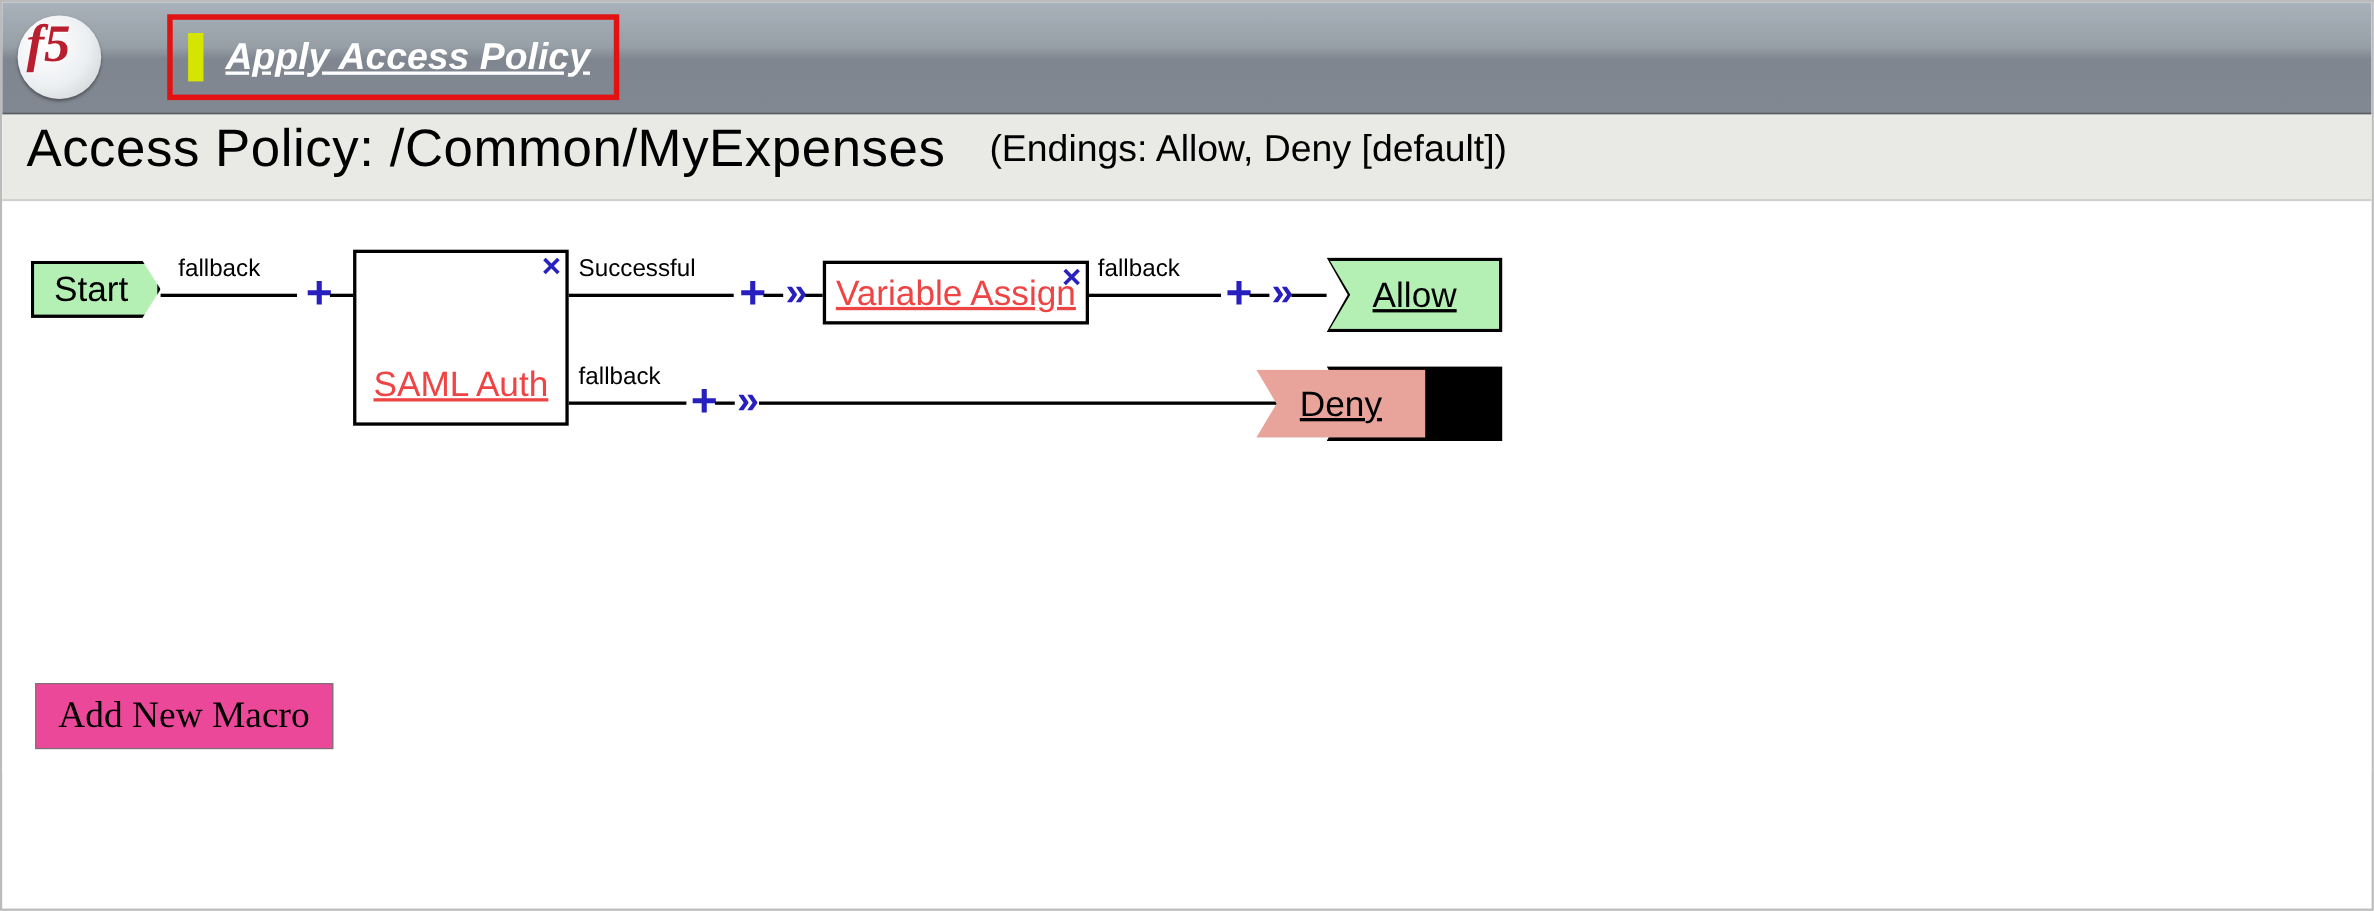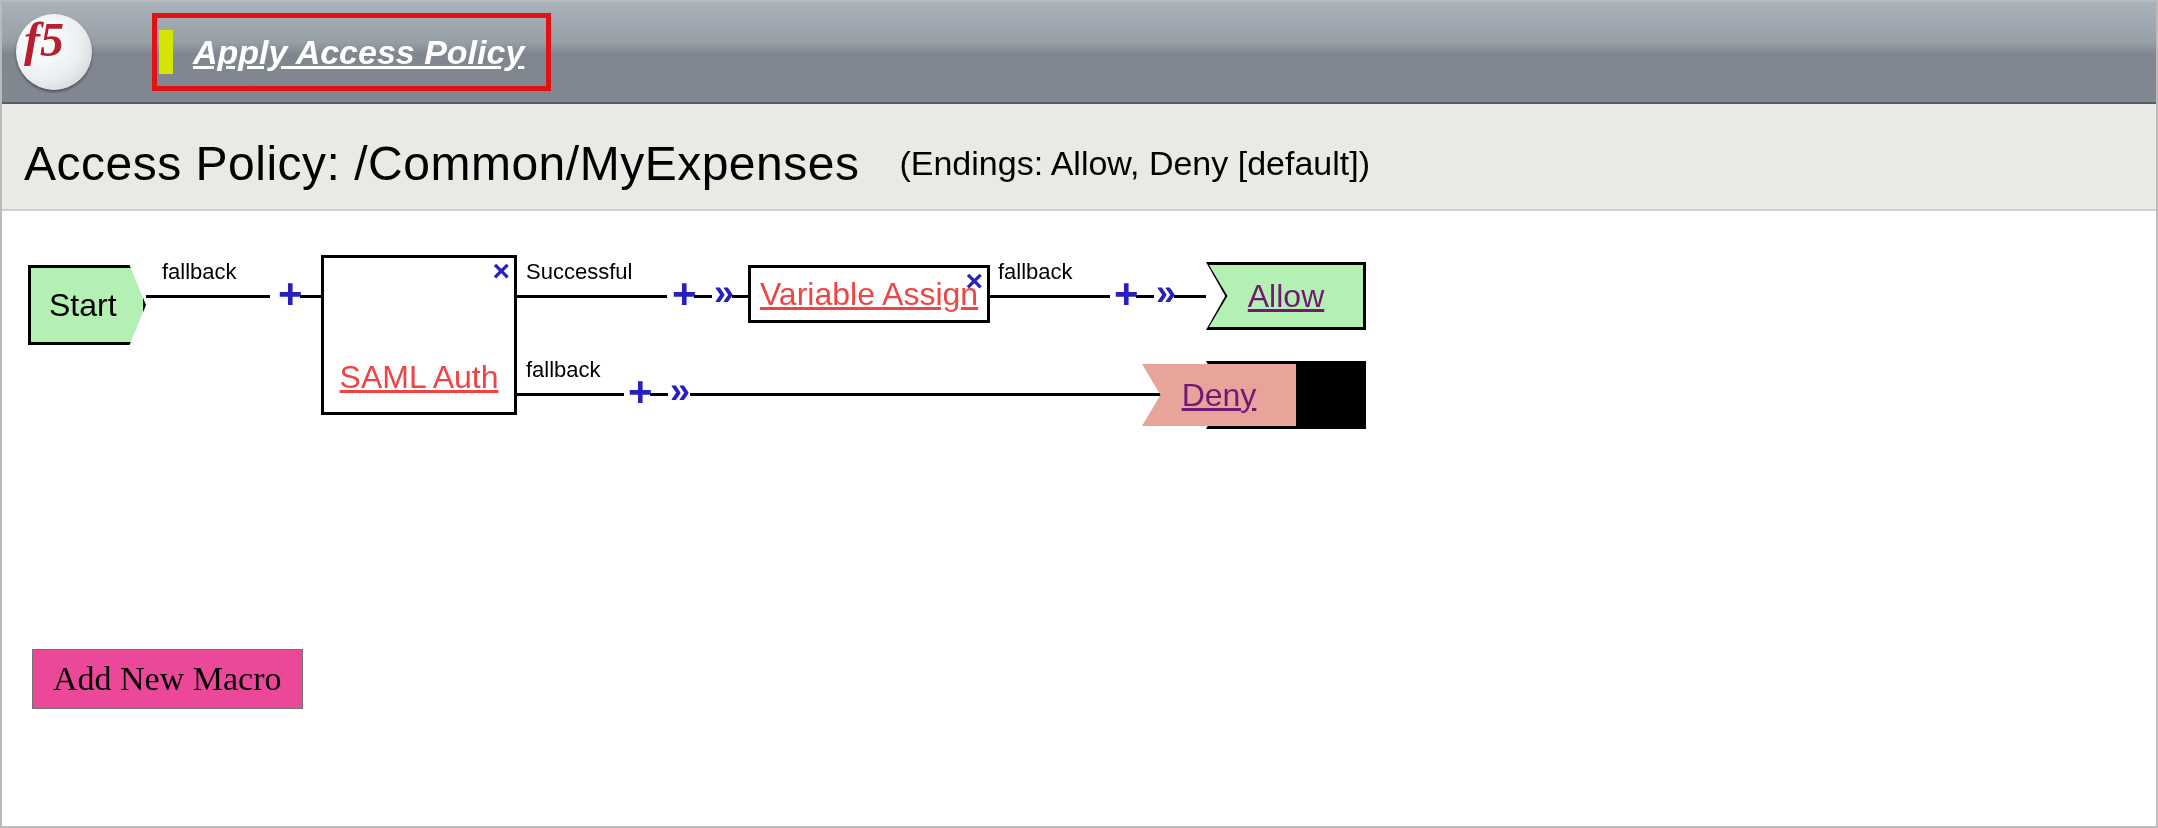--- a/index.html
+++ b/index.html
@@ -18,67 +18,67 @@
     width:76px;height:76px;border-radius:50%;
     background:radial-gradient(circle at 35% 35%,#fff 0%,#eceff2 55%,#d6dadd 80%);
     position:relative;margin-right:60px;box-shadow:0 2px 3px rgba(0,0,0,.4);
   }
   .f5-logo::after{
     content:"f5";position:absolute;left:8px;top:2px;font:italic 700 48px/1 Georgia,serif;
     color:#b91e2e;text-shadow:1px 1px 0 #fff;
   }
   .apply-wrap{
     display:flex;align-items:center;height:68px;
-    border:5px solid #e31212;padding:0 22px 0 2px;
+    border:5px solid #e31212;padding:0 22px 0 14px;
   }
   .yellow-flag{width:14px;height:44px;background:#d5e400;margin-right:20px;}
   .apply-link{font:italic 700 34px "Segoe UI",sans-serif;color:#fff;text-decoration:underline;}
 
   
   .subhead{
     background:#e9e9e6;border-bottom:2px solid #cfcfcb;
-    padding:32px 22px 18px;display:flex;align-items:center;gap:40px;
+    padding:4px 22px 18px;display:flex;align-items:center;gap:40px;
   }
   .policy-title{font-size:48px;letter-spacing:.5px;}
   .edit-btn{
     font-size:34px;background:#e9e9e6;border:2px solid #888;padding:8px 20px;cursor:pointer;
   }
   .endings-text{font-size:34px;}
 
   
   .canvas{position:relative;height:520px;background:#fff;}
   .node{
     position:absolute;background:#fff;border:3px solid #000;
     text-align:center;display:flex;align-items:center;justify-content:center;
     box-sizing:border-box;
   }
   .node a,.node span.nlabel{text-decoration:underline;color:#ef4444;font-size:32px;}
   
   .start{
-    position:absolute;left:26px;top:54px;width:118px;height:80px;
+    position:absolute;left:26px;top:54px;width:118px;height:52px;
     background:#b4f0b4;border:3px solid #000;
     clip-path:polygon(0 0,86% 0,100% 50%,86% 100%,0 100%);
     display:flex;align-items:center;justify-content:flex-start;padding-left:18px;
     font-size:32px;box-sizing:border-box;
   }
   
   .ending{
     position:absolute;width:154px;height:62px;
     display:flex;align-items:center;justify-content:center;
     clip-path:polygon(0 0,100% 0,100% 100%,0 100%,12% 50%);
     border:none;box-sizing:border-box;font-size:32px;
   }
   .ending-outline{
     position:absolute;width:160px;height:68px;
     clip-path:polygon(0 0,100% 0,100% 100%,0 100%,12% 50%);
     background:#000;box-sizing:border-box;
   }
   .ending-allow{background:#b4f0b4;}
   .ending-deny{background:#e8a49a;}
-  .end-link{color:#701a75;text-decoration:underline;font-size:32px;}
+  .end-link{color:#000000;text-decoration:underline;font-size:32px;}
 
   
   #node-saml{left:319px;top:44px;width:196px;height:160px;align-items:flex-end;padding-bottom:16px;}
   
   #node-var{left:746px;top:54px;width:242px;height:58px;}
   
   .node-x{position:absolute;top:-4px;right:4px;color:#2621bf;font-size:30px;font-weight:700;cursor:pointer;text-decoration:none;}
 
   
   .plus{position:absolute;color:#2720bf;font-size:42px;font-weight:700;cursor:pointer;line-height:1;}

